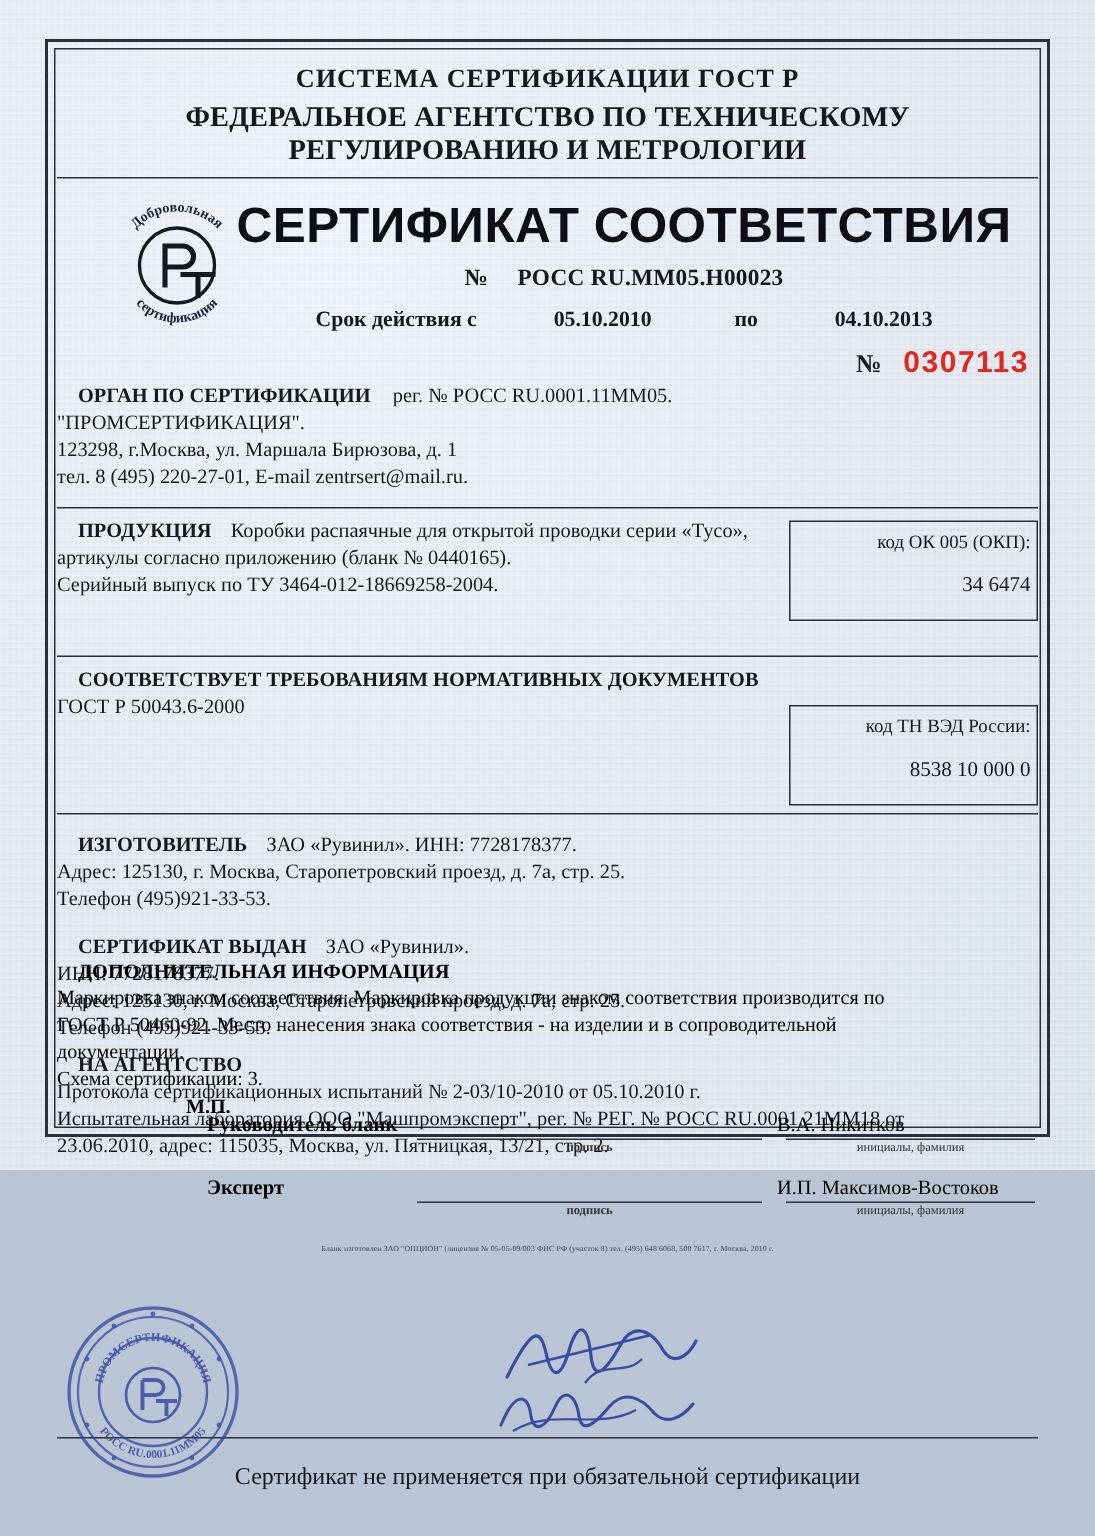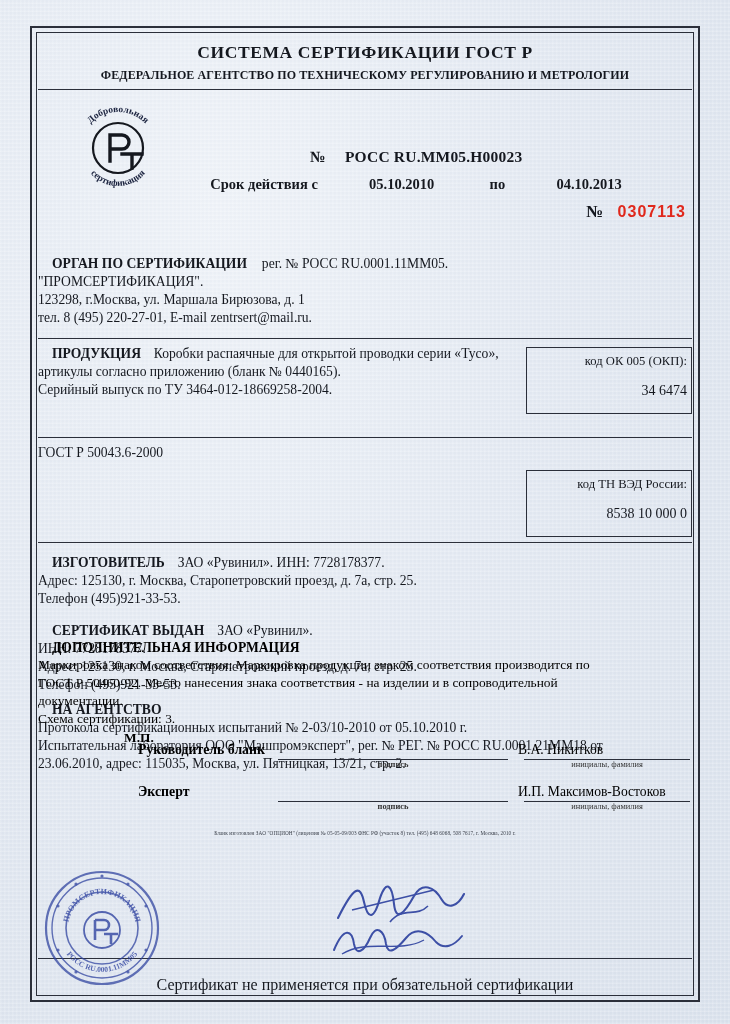--- a/index.html
+++ b/index.html
@@ -9,21 +9,21 @@
   }
   body {
     width: 730px;
     height: 1024px;
     font-family: "Liberation Serif", serif;
     overflow: hidden;
   }
   .page {
     position: relative;
     width: 730px;
-    height: 1024px;
+    height: 780px;
     background:
       radial-gradient(ellipse at 30% 20%, #eef2f8 0%, #e3e9f2 45%, #d9e1ec 100%);
   }
   
   .page:before {
     content: "";
     position: absolute;
     inset: 0;
     background-image:
       repeating-linear-gradient(0deg, rgba(255,255,255,0.25) 0px, rgba(255,255,255,0) 2px, rgba(0,0,0,0.012) 3px, rgba(255,255,255,0) 4px),
@@ -55,21 +55,21 @@
   .hdr-line1 {
     text-align: center;
     font-size: 17.5px;
     font-weight: bold;
     letter-spacing: 0.6px;
     margin-top: 8px;
     color: #15181f;
   }
   .hdr-line2 {
     text-align: center;
-    font-size: 12px;
+    font-size: 19px;
     font-weight: bold;
     letter-spacing: 0.1px;
     margin-top: 5px;
     color: #15181f;
   }
   .hdr-rule {
     border-bottom: 1.4px solid #2b2f3a;
     margin: 6px 0 0 0;
   }
 
@@ -118,21 +118,21 @@
   .serial {
     position: absolute;
     right: 6px;
     top: 112px;
     font-size: 17px;
     font-weight: bold;
     color: #15181f;
   }
   .serial .rednum {
     color: #e0281c;
-    font-size: 16px;
+    font-size: 20px;
     letter-spacing: 1px;
     font-family: "Liberation Sans", sans-serif;
   }
 
   
   .emblem {
     position: absolute;
     left: 32px;
     top: 8px;
     width: 96px;
@@ -267,20 +267,21 @@
           </text>
           <text font-family="Liberation Serif, serif" font-size="9.5" font-weight="bold" fill="#1c2440">
             <textPath href="#arcBot" startOffset="50%" text-anchor="middle">сертификация</textPath>
           </text>
           <circle cx="48" cy="50" r="25" fill="none" stroke="#15181f" stroke-width="2.2"></circle>
           <path d="M 40,37 L 40,63 M 40,37 L 52,37 A 7,7 0 0 1 52,51 L 40,51" fill="none" stroke="#15181f" stroke-width="3.4" stroke-linecap="square"></path>
           <path d="M 52,56 L 72,56 M 62,56 L 62,70" fill="none" stroke="#15181f" stroke-width="3.4" stroke-linecap="square"></path>
         </svg>
       </div>
 
+      <div class="main-title">СЕРТИФИКАТ СООТВЕТСТВИЯ</div>
 
       <div class="cert-no">
         <span>№</span>
         <span style="display:inline-block;width:12px"></span>
         <span class="num">РОСС RU.ММ05.Н00023</span>
       </div>
 
       <div class="validity">
         <span>Срок действия  с</span>
         <span class="gap-a"></span>
@@ -326,20 +327,21 @@
         <div class="okp-box" style="top:2px">
           <div class="cap">код ОК 005 (ОКП):</div>
           <div class="val">34 6474</div>
         </div>
       </div>
 
       <div class="sep" style="margin-top:-4px"></div>
 
       <div style="position:relative;height:104px">
         <div class="left-col">
+          <div class="row pad-l lbl">СООТВЕТСТВУЕТ ТРЕБОВАНИЯМ НОРМАТИВНЫХ ДОКУМЕНТОВ</div>
           <div class="row">ГОСТ Р 50043.6-2000</div>
         </div>
         <div class="okp-box" style="top:26px">
           <div class="cap">код ТН ВЭД России:</div>
           <div class="val">8538 10 000 0</div>
         </div>
       </div>
 
       <div class="sep" style="margin-top:-6px"></div>
 

